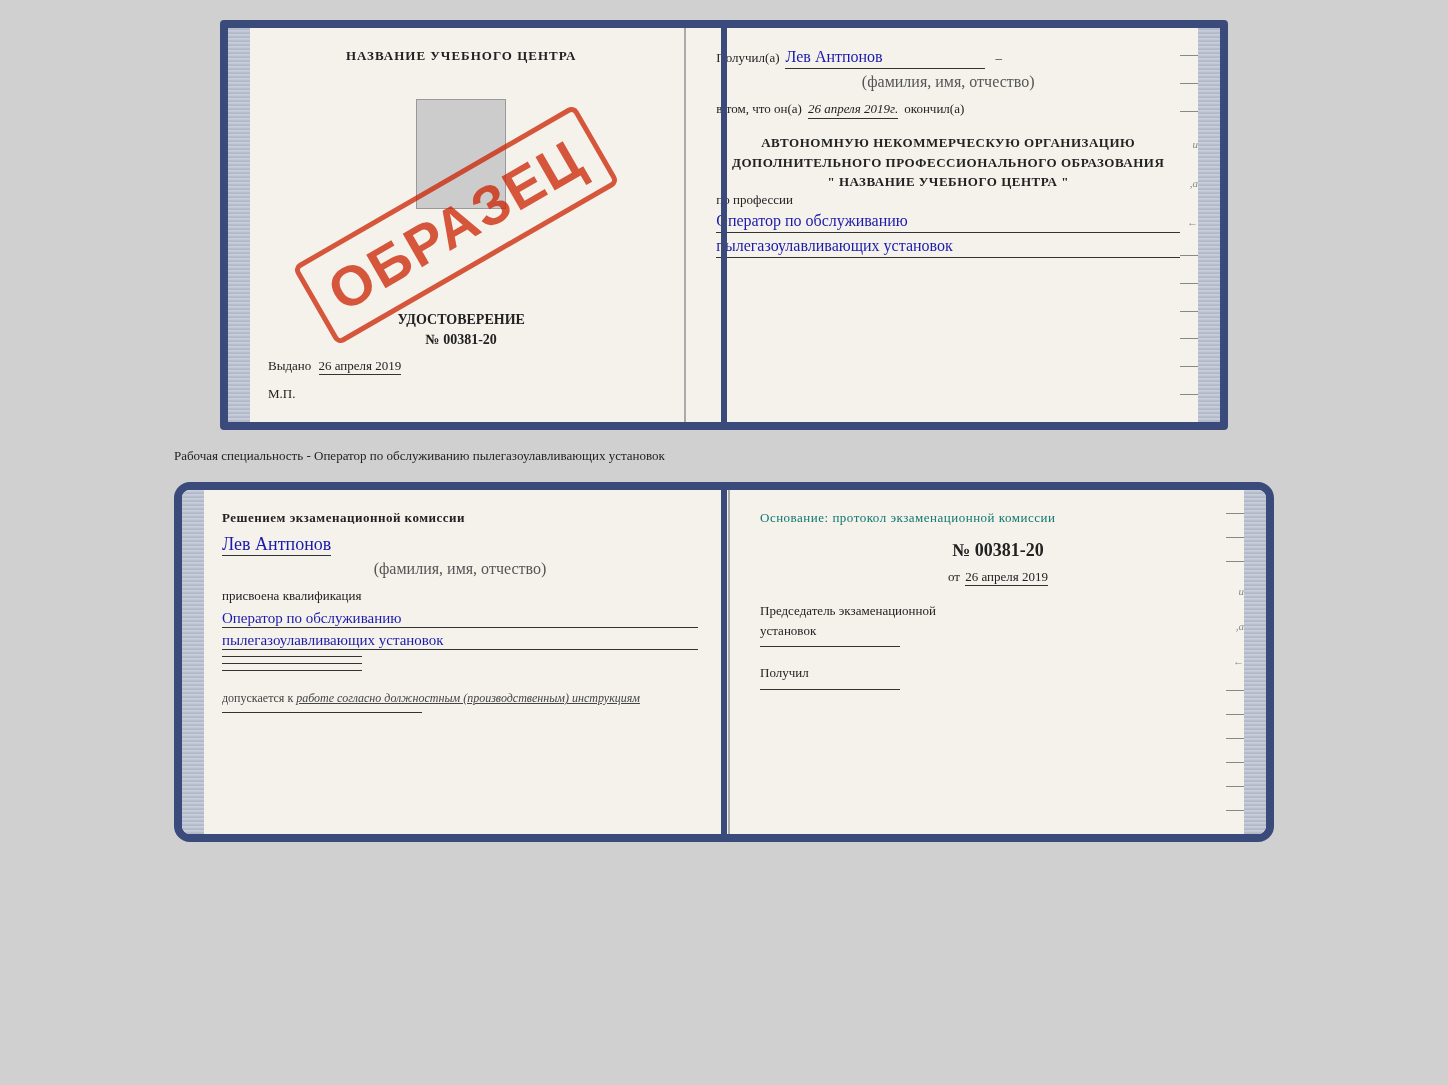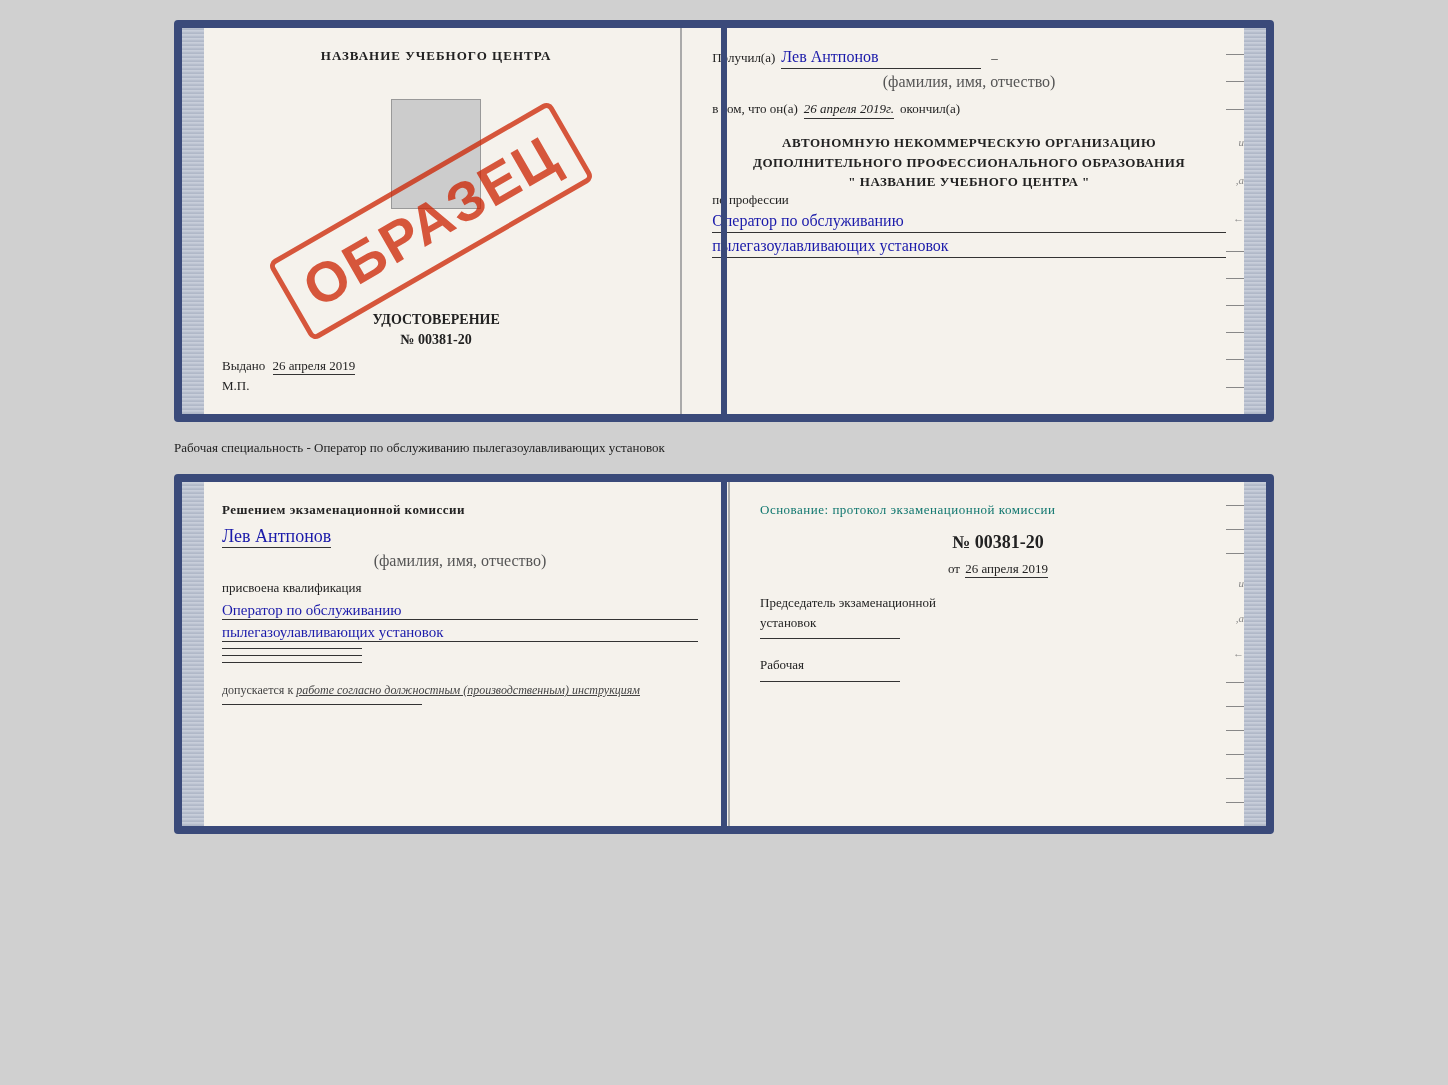--- a/index.html
+++ b/index.html
@@ -18,21 +18,21 @@
       display: flex;
       flex-direction: column;
       align-items: center;
       width: 100%;
       gap: 12px;
     }
 
     
     .cert-book {
       display: flex;
-      width: 1100px;
+      width: 1008px;
       background: #f5f2ec;
       border: 8px solid #3a4a7a;
       border-radius: 4px;
       position: relative;
       overflow: hidden;
       min-height: 360px;
     }
 
     .cert-book::before {
       content: '';
@@ -126,21 +126,21 @@
 
     .issued-line {
       font-size: 13px;
       color: #222;
       margin-top: 10px;
     }
 
     .mp-line {
       font-size: 13px;
       color: #222;
-      margin-top: 4px;
+      margin-top: 12px;
     }
 
     
     .obrazec-stamp {
       position: absolute;
       top: 50%;
       left: 50%;
       transform: translate(-50%, -50%) rotate(-30deg);
       border: 5px solid #cc2200;
       border-radius: 8px;
@@ -231,21 +231,21 @@
       color: #222;
       padding: 6px 0;
     }
 
     
     .bottom-book {
       display: flex;
       width: 1100px;
       background: #f5f2ec;
       border: 8px solid #3a4a7a;
-      border-radius: 4px;
+      border-radius: 16px;
       position: relative;
       overflow: hidden;
       min-height: 360px;
     }
 
     .bottom-book::before {
       content: '';
       position: absolute;
       left: 50%;
       top: 0;
@@ -489,21 +489,21 @@
         <span style="border-bottom:1px solid #333; padding-bottom:1px; margin-left:2px;">26 апреля 2019</span>
       </div>
 
       <div class="predsed">
         <div>Председатель экзаменационной</div>
         <div>установок</div>
       </div>
       <div class="sign-line"></div>
 
       <div class="ruk">
-        <div>Рабочая</div>
+        <div>Получил</div>
       </div>
       <div class="sign-line"></div>
 
       <div class="deco-lines">
         <span class="deco-dash"></span>
         <span class="deco-dash"></span>
         <span class="deco-dash"></span>
         <span class="deco-letter">и</span>
         <span class="deco-letter">,а</span>
         <span class="deco-letter">←</span>

